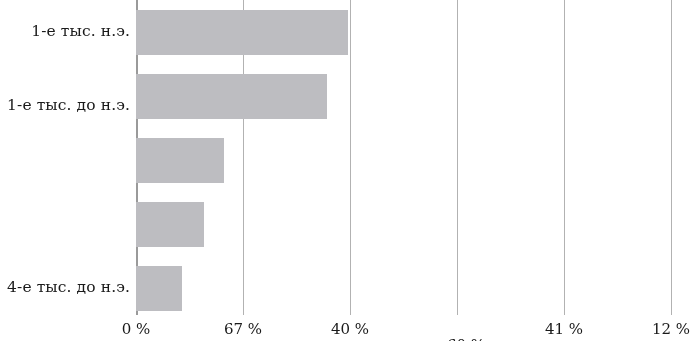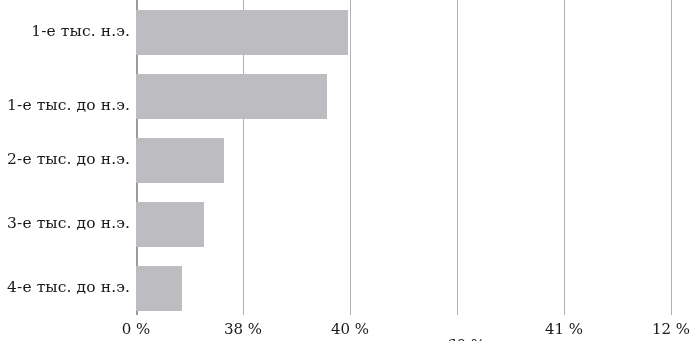--- a/index.html
+++ b/index.html
@@ -92,22 +92,20 @@
   }
 </style>
 </head>
 <body>
 
 <div id="chart-root">
 
   <div class="cat-labels">
     <div class="cat-label" style="top:22px;">1-е тыс. н.э.</div>
     <div class="cat-label" style="top:96px;">1-е тыс. до н.э.</div>
-    <div class="cat-label" style="top:150px;">2-е тыс. до н.э.</div>
-    <div class="cat-label" style="top:214px;">3-е тыс. до н.э.</div>
     <div class="cat-label" style="top:278px;">4-е тыс. до н.э.</div>
   </div>
 
   <div class="plot">
     <div class="gridline axis-zero" style="left: 0px; background: rgb(154, 154, 154);"></div>
     <div class="gridline" style="left: 107px; background: rgb(178, 178, 178);"></div>
     <div class="gridline" style="left: 214px; background: rgb(178, 178, 178);"></div>
     <div class="gridline" style="left: 321px; background: rgb(178, 178, 178);"></div>
     <div class="gridline" style="left: 428px; background: rgb(178, 178, 178);"></div>
     <div class="gridline" style="left: 535px; background: rgb(178, 178, 178);"></div>
@@ -121,20 +119,20 @@
 
   <div class="ticks">
     <div class="tick-mark" style="left:0px;"></div>
     <div class="tick-mark" style="left:107px;"></div>
     <div class="tick-mark" style="left:214px;"></div>
     <div class="tick-mark" style="left:321px;"></div>
     <div class="tick-mark" style="left:428px;"></div>
     <div class="tick-mark" style="left:535px;"></div>
 
     <div class="tick-label" style="left:0px;">0 %</div>
-    <div class="tick-label" style="left:107px;">38 %</div>
+    <div class="tick-label" style="left:107px;">67 %</div>
     <div class="tick-label" style="left:214px;">40 %</div>
     <div class="tick-label" style="left:330px;margin-top:16px;">60 %</div>
     <div class="tick-label" style="left:428px;">41 %</div>
     <div class="tick-label" style="left:535px;">12 %</div>
   </div>
 
 </div>
 
 </body></html>

